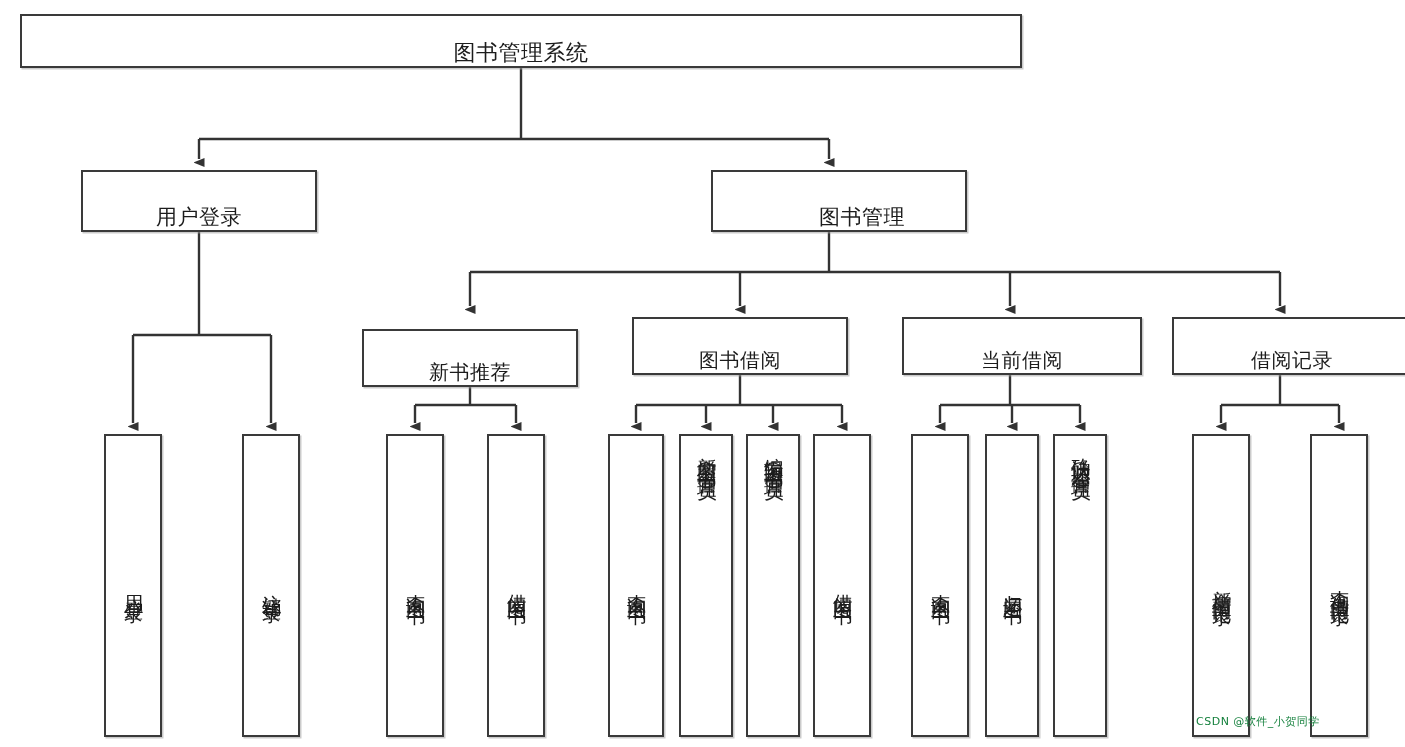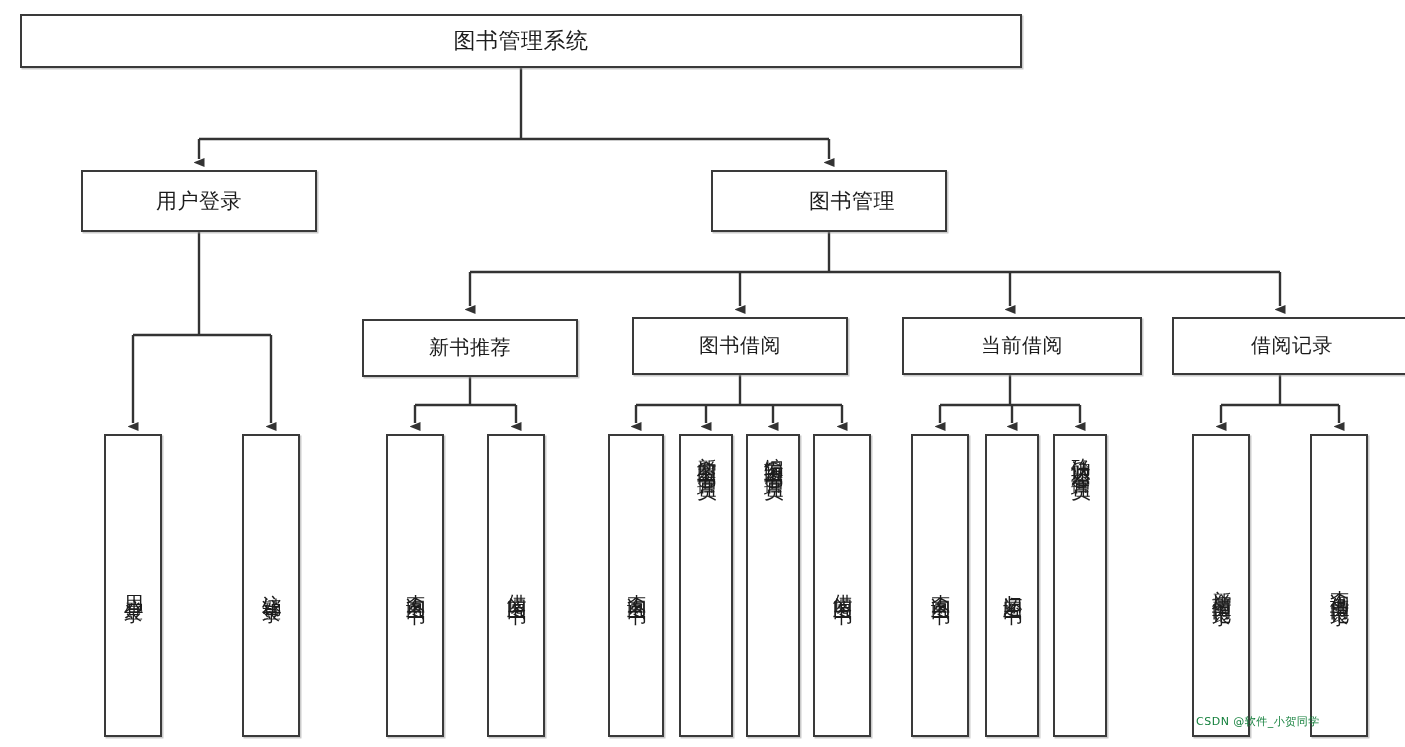--- a/index.html
+++ b/index.html
@@ -25,21 +25,21 @@
     width: 1405px;
     height: 747px;
   }
   .node {
     position: absolute;
     box-sizing: border-box;
     background: #ffffff;
     border: 2px solid #3a3a3a;
     box-shadow: 1.5px 1.5px 0 0 rgba(160,160,160,0.55);
     display: flex;
-    align-items: center;
+    align-items: flex-end;
     justify-content: center;
     color: #1c1c1c;
     z-index: 3;
   }
   .node .lbl {
     font-size: 21px;
     line-height: 1.18;
     letter-spacing: 0.5px;
     white-space: nowrap;
   }
@@ -123,25 +123,25 @@
       </g>
   </svg>
 
   <div class="node root" style="left: 20px; top: 14px; width: 1002px; height: 54px;">
     <span class="lbl">图书管理系统</span>
   </div>
 
   <div class="node lvl2" style="left: 81px; top: 170px; width: 236px; height: 62px;">
     <span class="lbl">用户登录</span>
   </div>
-  <div class="node lvl2" style="left: 711px; top: 170px; width: 236px; height: 62px; padding-left: 46px;">
+  <div class="node lvl2" style="left: 711px; top: 170px; width: 256px; height: 62px; padding-left: 46px;">
     <span class="lbl">图书管理</span>
   </div>
 
-  <div class="node lvl3" style="left: 362px; top: 319px; width: 216px; height: 58px;">
+  <div class="node lvl3" style="left: 362px; top: 329px; width: 216px; height: 58px;">
     <span class="lbl">新书推荐</span>
   </div>
   <div class="node lvl3" style="left: 632px; top: 317px; width: 216px; height: 58px;">
     <span class="lbl">图书借阅</span>
   </div>
   <div class="node lvl3" style="left: 902px; top: 317px; width: 240px; height: 58px;">
     <span class="lbl">当前借阅</span>
   </div>
   <div class="node lvl3" style="left: 1172px; top: 317px; width: 240px; height: 58px;">
     <span class="lbl">借阅记录</span>

